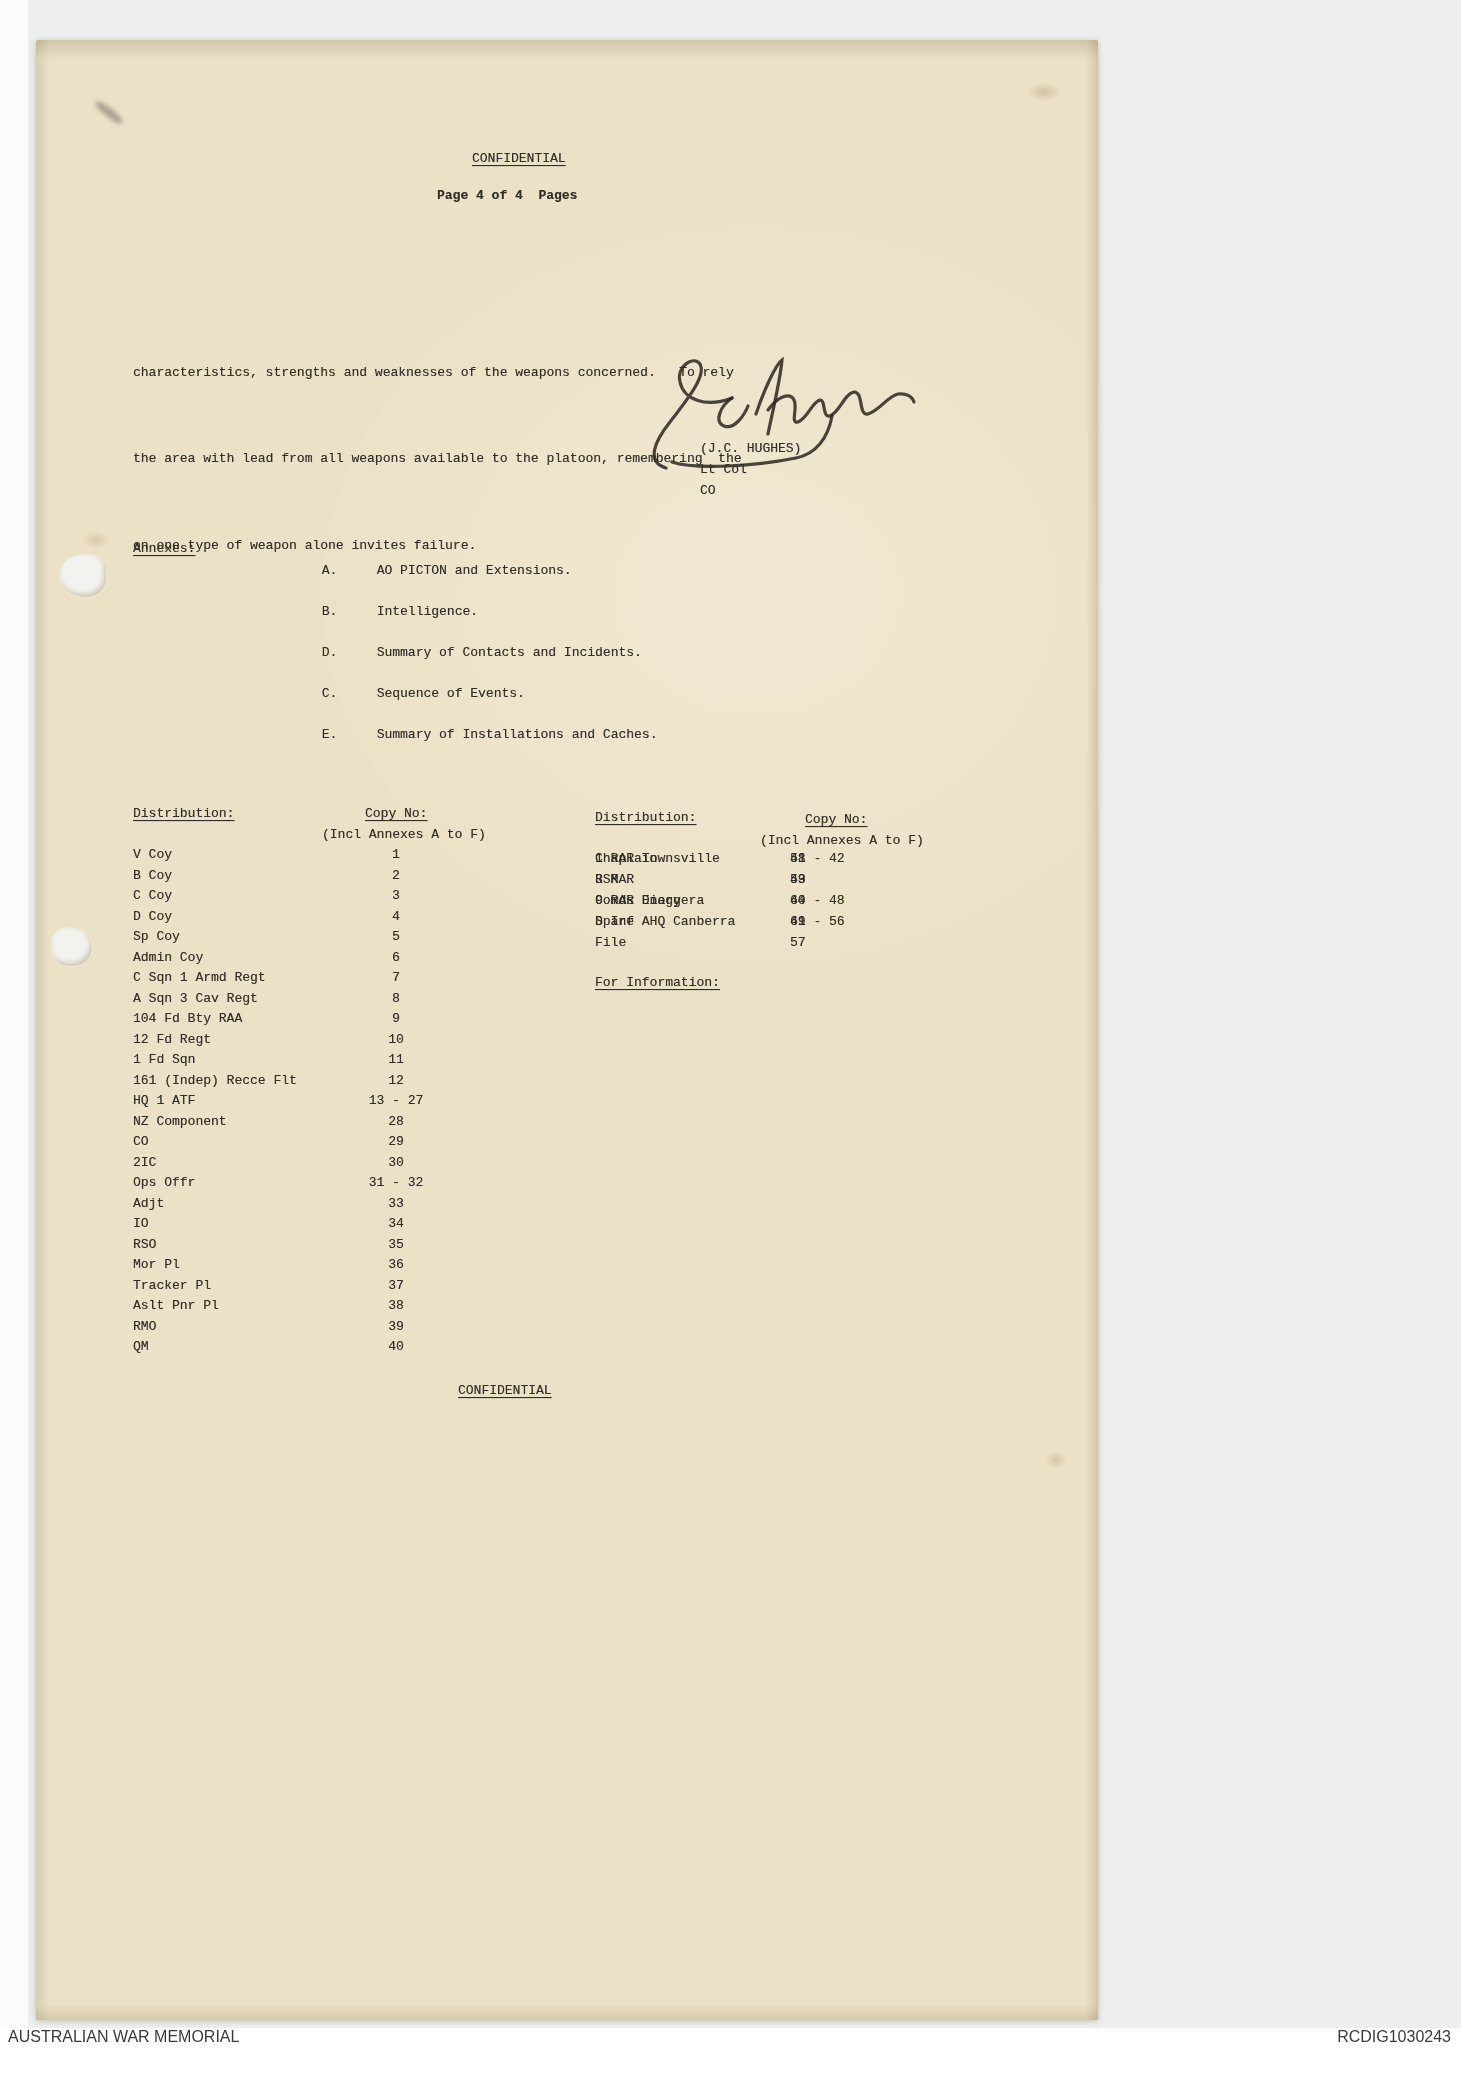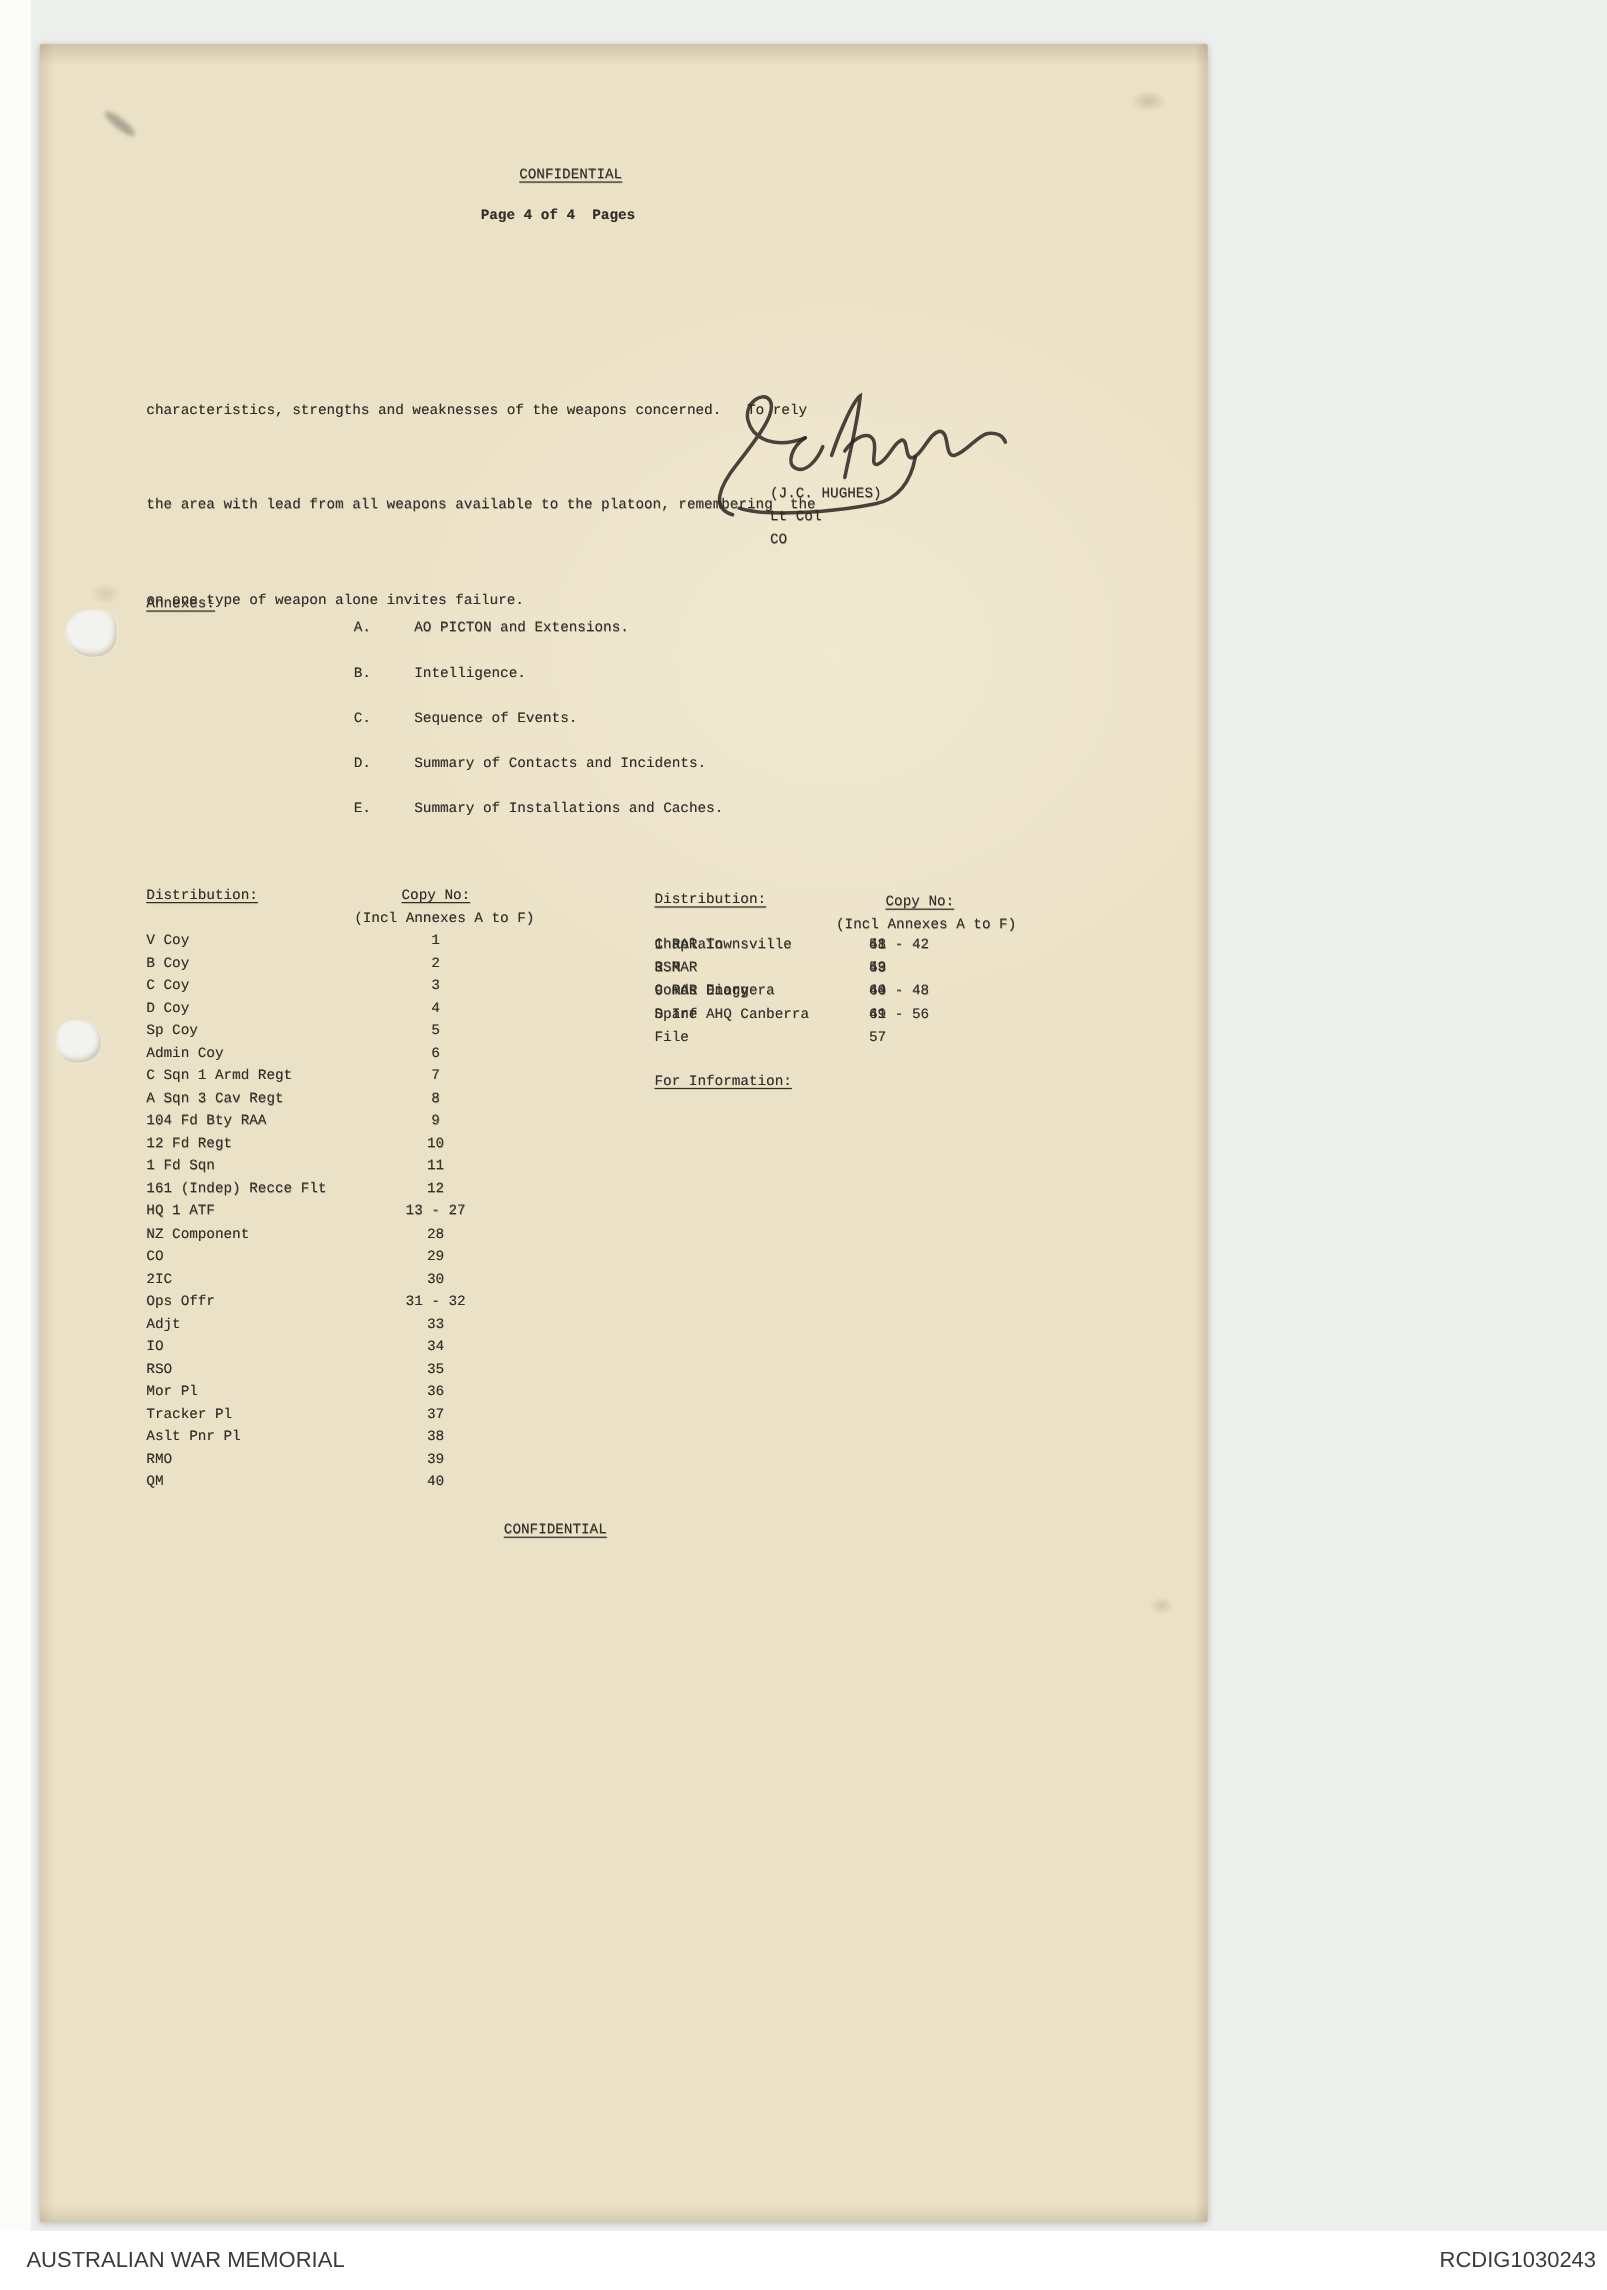--- a/index.html
+++ b/index.html
@@ -100,24 +100,24 @@
   .dist-right .dist-copy { text-align: left; }
 
   .for-info-title { position: absolute; left: 0; top: 165px; }
   .for-info-rows  { position: absolute; left: 0; top: 188px; }
 
   
   .footer-bar {
     position: absolute; left: 0; bottom: 0;
     width: 1461px; height: 54px;
     background: #ffffff;
-    display: flex; justify-content: space-between; align-items: center;
-    padding: 0 10px 0 24px;
+    display: flex; justify-content: space-between; 
+    padding: 0 10px 0 8px;
     font-family: "Liberation Sans", "DejaVu Sans", sans-serif;
-    font-size: 20px; color: #3a3a3a;
+    font-size: 16px; color: #3a3a3a;
   }
 </style>
 </head>
 <body>
 
 <div class="stage">
 
   <div class="left-strip"></div>
 
   <div class="paper">
@@ -161,25 +161,25 @@
 
           <div class="annex-row">
             <span class="annex-letter">A.</span><span>AO PICTON and Extensions.</span>
           </div>
 
           <div class="annex-row">
             <span class="annex-letter">B.</span><span>Intelligence.</span>
           </div>
 
           <div class="annex-row">
+            <span class="annex-letter">D.</span><span>Summary of Contacts and Incidents.</span>
+          </div>
+
+          <div class="annex-row">
             <span class="annex-letter">C.</span><span>Sequence of Events.</span>
-          </div>
-
-          <div class="annex-row">
-            <span class="annex-letter">D.</span><span>Summary of Contacts and Incidents.</span>
           </div>
 
           <div class="annex-row">
             <span class="annex-letter">E.</span><span>Summary of Installations and Caches.</span>
           </div>
 
         </div>
     </div>
 
     <section class="dist dist-left">

